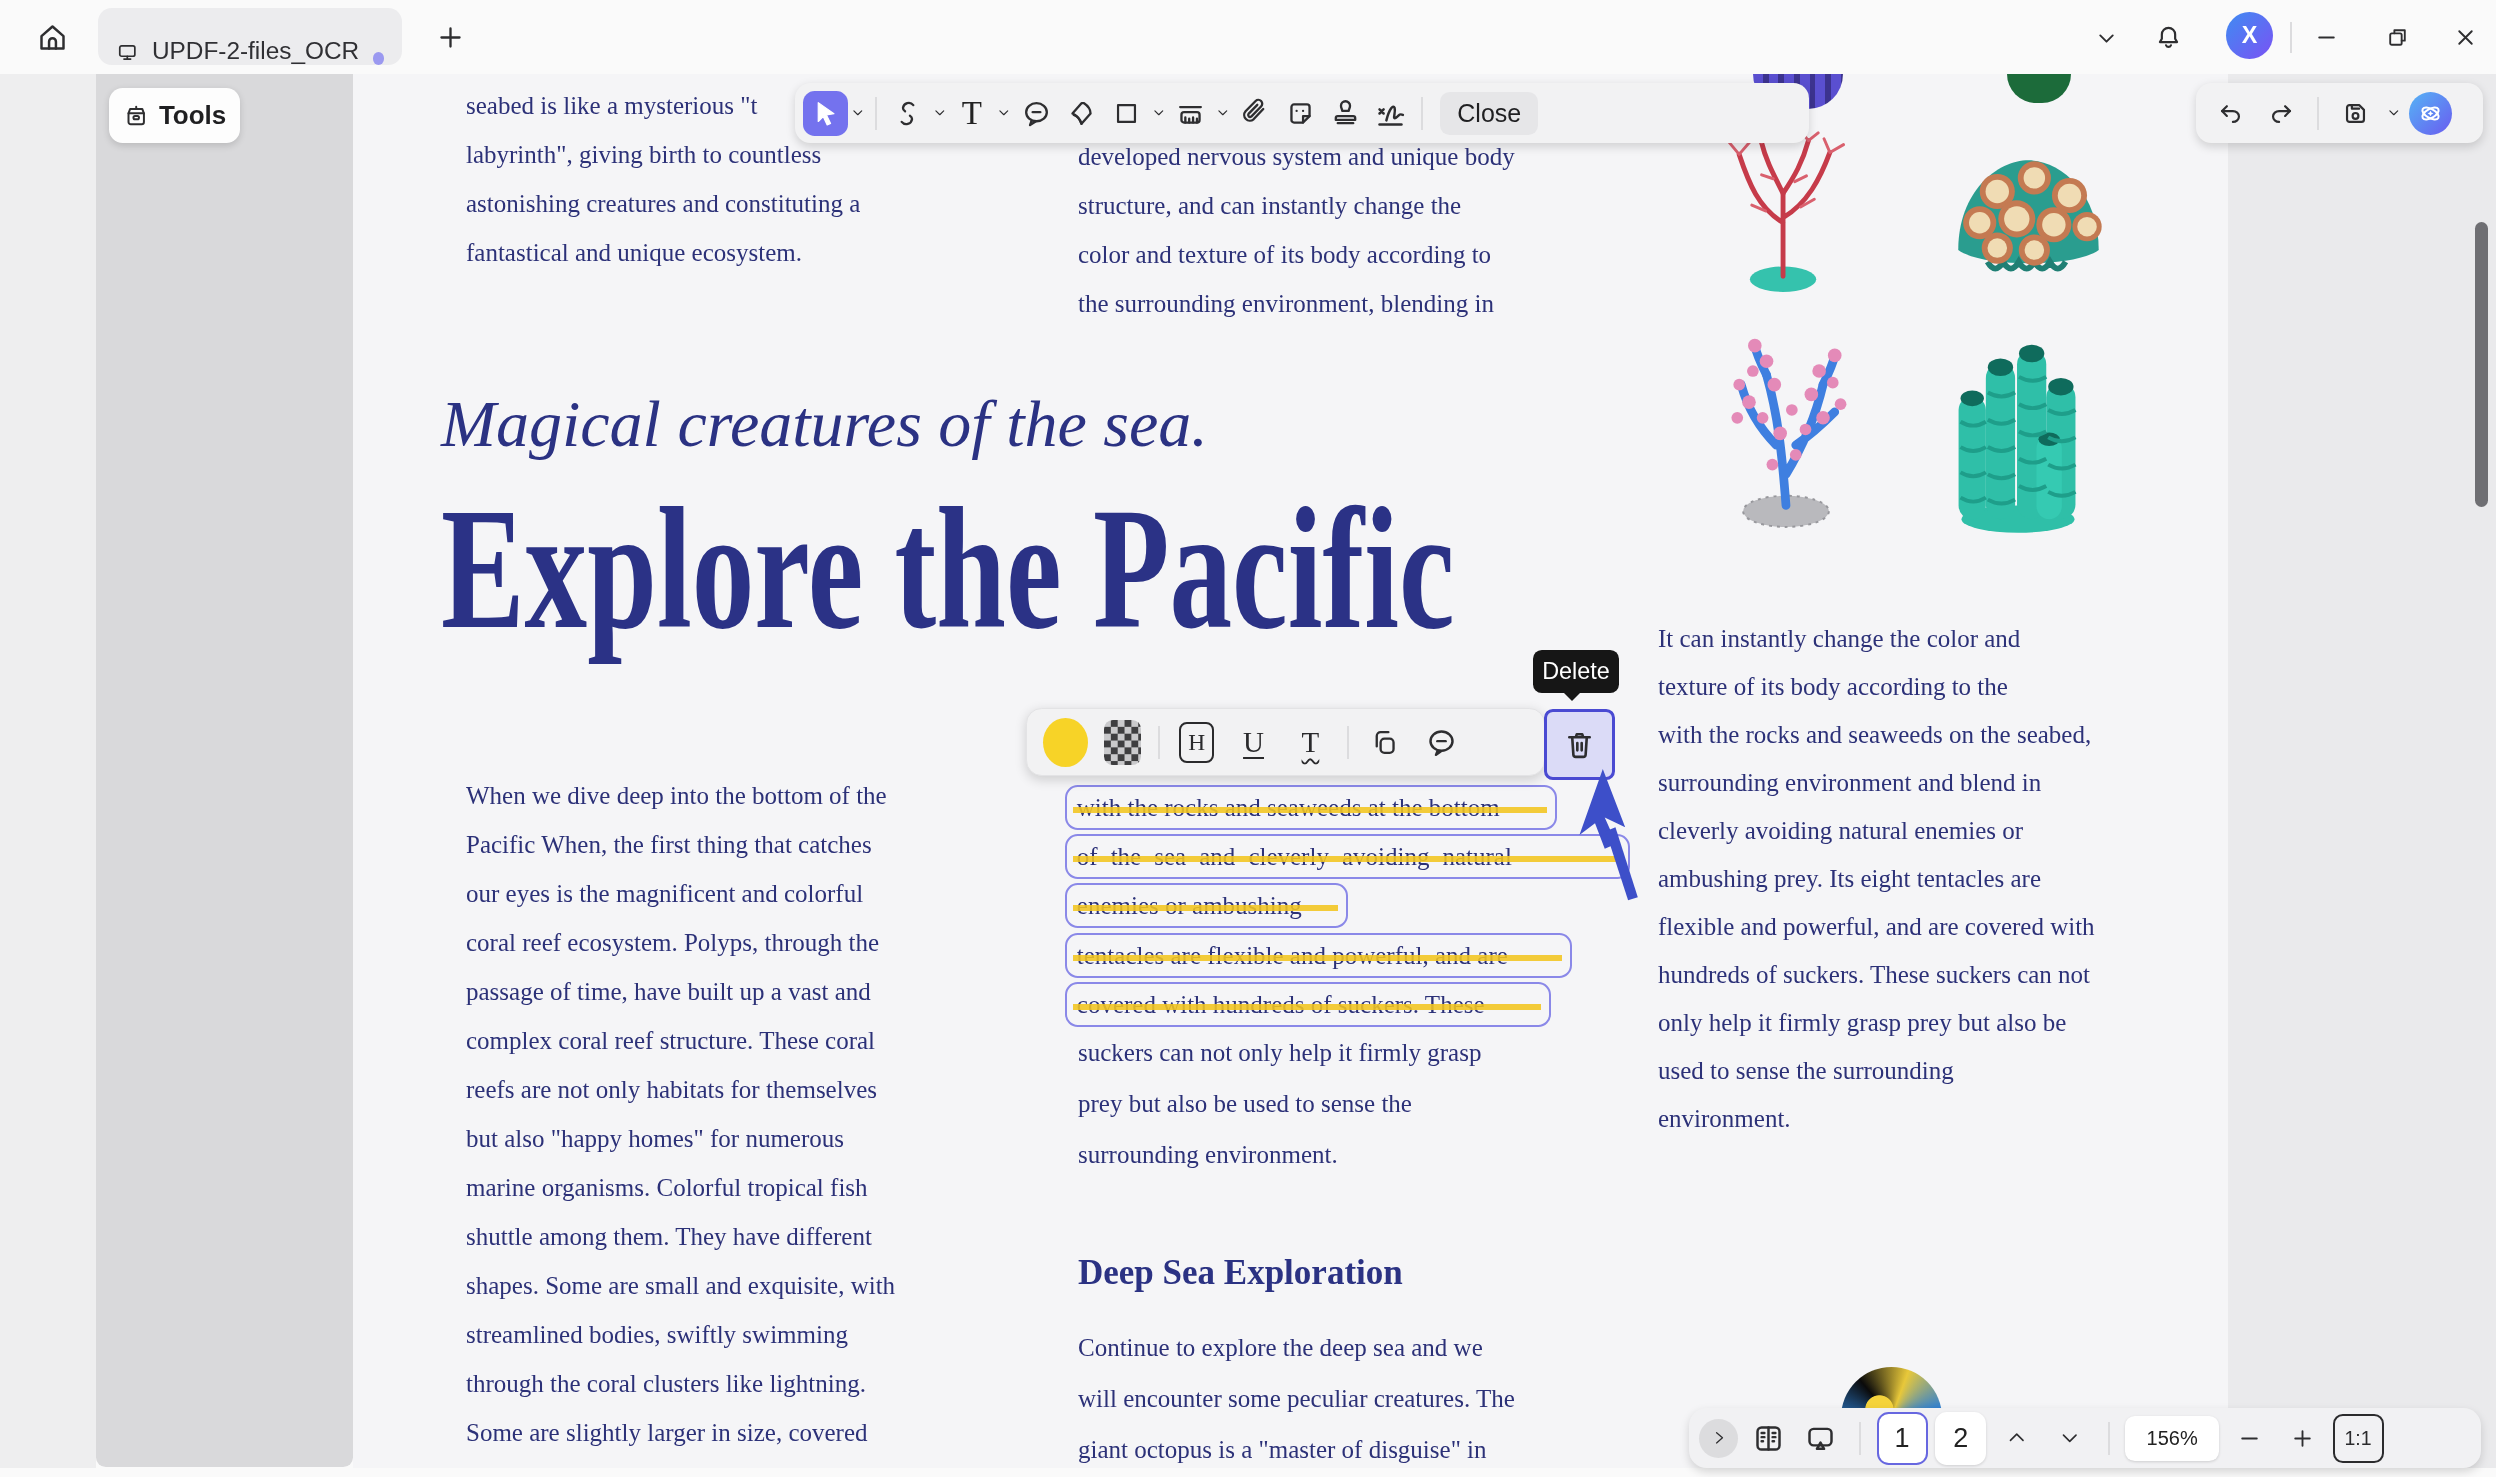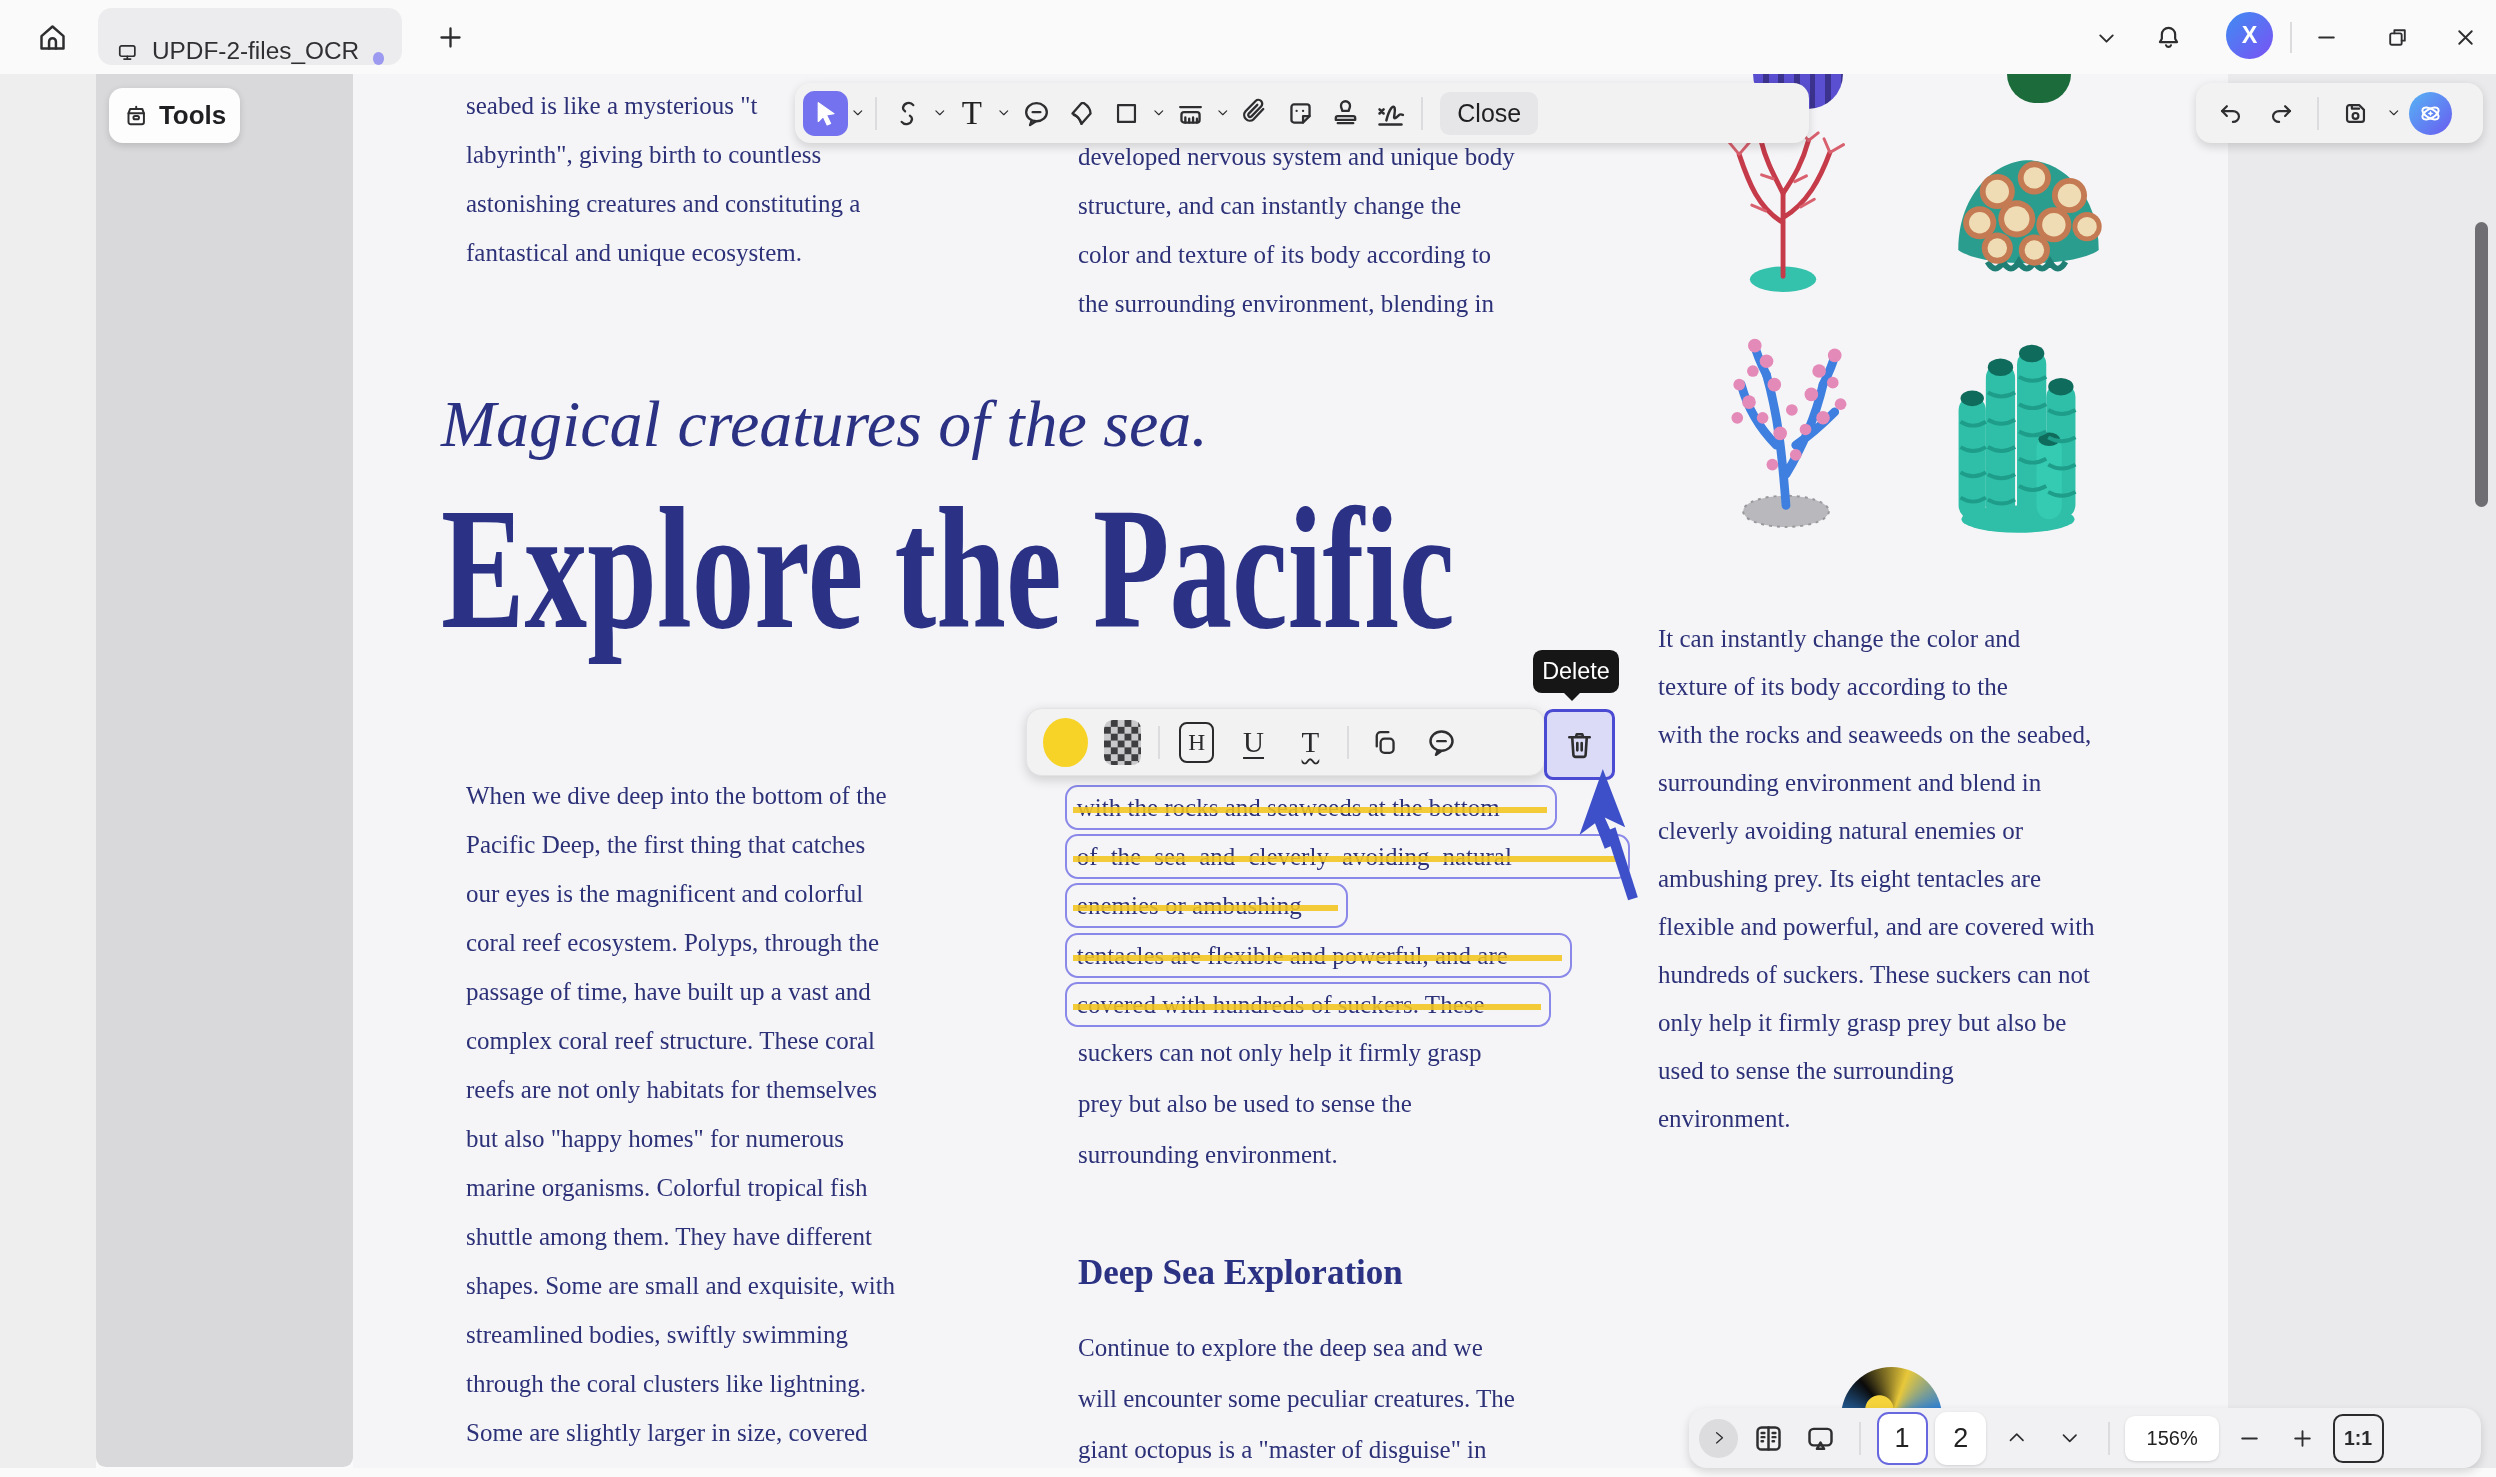--- a/index.html
+++ b/index.html
@@ -88,21 +88,21 @@
               box-shadow:0 3.9px 9.8px rgba(0,0,0,.15);z-index:50;display:flex;align-items:center;gap:7.8px;
               padding:0 9.8px;box-sizing:border-box;}
   #expand-btn{width:39px;height:39px;border-radius:50%;background:#dcdcde;display:flex;align-items:center;justify-content:center;}
   .pagebox{width:51px;height:53px;border-radius:11.7px;background:#fff;display:flex;align-items:center;
            justify-content:center;font-size:27px;color:#222;box-sizing:border-box;}
   #page-cur{border:2.9px solid #6767e0;}
   #page-next{box-shadow:0 1px 2.9px rgba(0,0,0,.15);}
   #zoom-pill{width:94px;height:45px;border-radius:9.8px;background:#fff;box-shadow:0 1px 2.9px rgba(0,0,0,.15);
              display:flex;align-items:center;justify-content:center;font-size:20px;color:#222;}
   #fit-btn{width:51px;height:49px;border-radius:9.8px;border:2.9px solid #2b2b2d;box-sizing:border-box;
-           display:flex;align-items:center;justify-content:center;font-size:19.5px;font-weight:bold;color:#2b2b2d;}
+           display:flex;align-items:center;justify-content:center;font-size:19.5px;font-weight:normal;color:#2b2b2d;}
   
   .blob{z-index:4;}
   #fish-circle{left:1841px;top:1367px;width:101px;height:101px;border-radius:50%;z-index:5;
      background:linear-gradient(transparent 68%,#2e9c86 72%),
         radial-gradient(circle at 38% 42%,#f5d33c 0 16%,transparent 17%),
         conic-gradient(from 200deg,#123a7a,#2d7fd4,#0b0b0b,#e8c83a,#2d7fd4,#1b5ba8,#123a7a);}
 </style>
 </head>
 <body>
 
@@ -227,21 +227,21 @@
   <div class="ln">developed nervous system and unique body</div>
   <div class="ln">structure, and can instantly change the</div>
   <div class="ln">color and texture of its body according to</div>
   <div class="ln">the surrounding environment, blending in</div>
 </div>
 <div id="subtitle" class="abs">Magical creatures of the sea.</div>
 <div id="title" class="abs">Explore the Pacific</div>
 
 <div class="para" style="left:466px;top:771px;line-height:49px">
   <div class="ln">When we dive deep into the bottom of the</div>
-  <div class="ln">Pacific Deep, the first thing that catches</div>
+  <div class="ln">Pacific When, the first thing that catches</div>
   <div class="ln">our eyes is the magnificent and colorful</div>
   <div class="ln">coral reef ecosystem. Polyps, through the</div>
   <div class="ln">passage of time, have built up a vast and</div>
   <div class="ln">complex coral reef structure. These coral</div>
   <div class="ln">reefs are not only habitats for themselves</div>
   <div class="ln">but also "happy homes" for numerous</div>
   <div class="ln">marine organisms. Colorful tropical fish</div>
   <div class="ln">shuttle among them. They have different</div>
   <div class="ln">shapes. Some are small and exquisite, with</div>
   <div class="ln">streamlined bodies, swiftly swimming</div>

